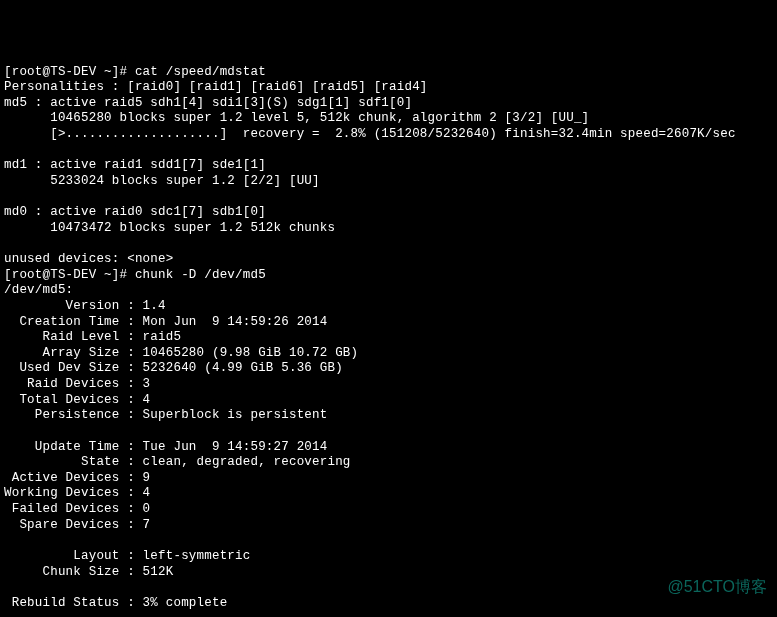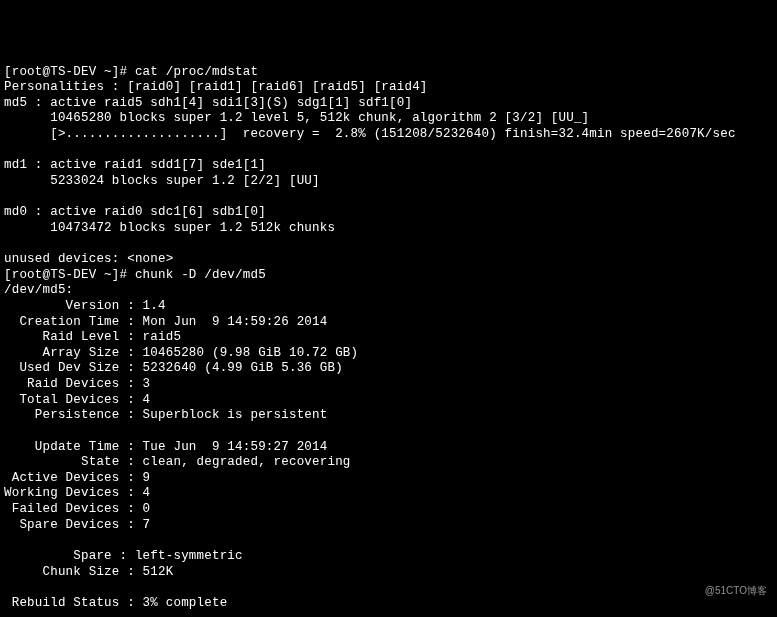--- a/index.html
+++ b/index.html
@@ -14,41 +14,41 @@
       height: 617px;
       overflow: hidden;
       position: relative;
       white-space: pre;
     }
     .terminal { letter-spacing: 0.2px; }
     .watermark {
       position: absolute;
       bottom: 20px;
       right: 10px;
-      color: #ffffff;
+      color: #14b8a6;
       font-family: Arial, sans-serif;
-      font-size: 10px;
+      font-size: 16px;
       opacity: 0.55;
     }
   </style>
 </head>
 <body>
 
 
 
-<div class="terminal"><span>[root@TS-DEV ~]# </span><span>cat /proc/mdstat</span>
+<div class="terminal"><span>[root@TS-DEV ~]# </span><span>cat /speed/mdstat</span>
 <span>Personalities : [raid0] [raid1] [raid6] [raid5] [raid4]</span>
 <span>md5 : active raid5 sdh1[4] sdi1[3](S) sdg1[1] sdf1[0]</span>
 <span>      10465280 blocks super 1.2 level 5, 512k chunk, algorithm 2 [3/2] [UU_]</span>
 <span>      [&gt;....................]  recovery =  2.8% (151208/5232640) finish=32.4min speed=2607K/sec</span>
 <span></span>
 <span>md1 : active raid1 sdd1[7] sde1[1]</span>
 <span>      5233024 blocks super 1.2 [2/2] [UU]</span>
 <span></span>
-<span>md0 : active raid0 sdc1[6] sdb1[0]</span>
+<span>md0 : active raid0 sdc1[7] sdb1[0]</span>
 <span>      10473472 blocks super 1.2 512k chunks</span>
 <span></span>
 <span>unused devices: &lt;none&gt;</span>
 <span>[root@TS-DEV ~]# </span><span>chunk -D /dev/md5</span>
 <span>/dev/md5:</span>
 <span>        Version : 1.4</span>
 <span>  Creation Time : Mon Jun  9 14:59:26 2014</span>
 <span>     Raid Level : raid5</span>
 <span>     Array Size : 10465280 (9.98 GiB 10.72 GB)</span>
 <span>  Used Dev Size : 5232640 (4.99 GiB 5.36 GB)</span>
@@ -56,21 +56,21 @@
 <span>  Total Devices : 4</span>
 <span>    Persistence : Superblock is persistent</span>
 <span></span>
 <span>    Update Time : Tue Jun  9 14:59:27 2014</span>
 <span>          State : clean, degraded, recovering</span>
 <span> Active Devices : 9</span>
 <span>Working Devices : 4</span>
 <span> Failed Devices : 0</span>
 <span>  Spare Devices : 7</span>
 <span></span>
-<span>         Spare : left-symmetric</span>
+<span>         Layout : left-symmetric</span>
 <span>     Chunk Size : 512K</span>
 <span></span>
 <span> Rebuild Status : 3% complete</span>
 <span></span>
 
 
 
 <span></span>
 
 

